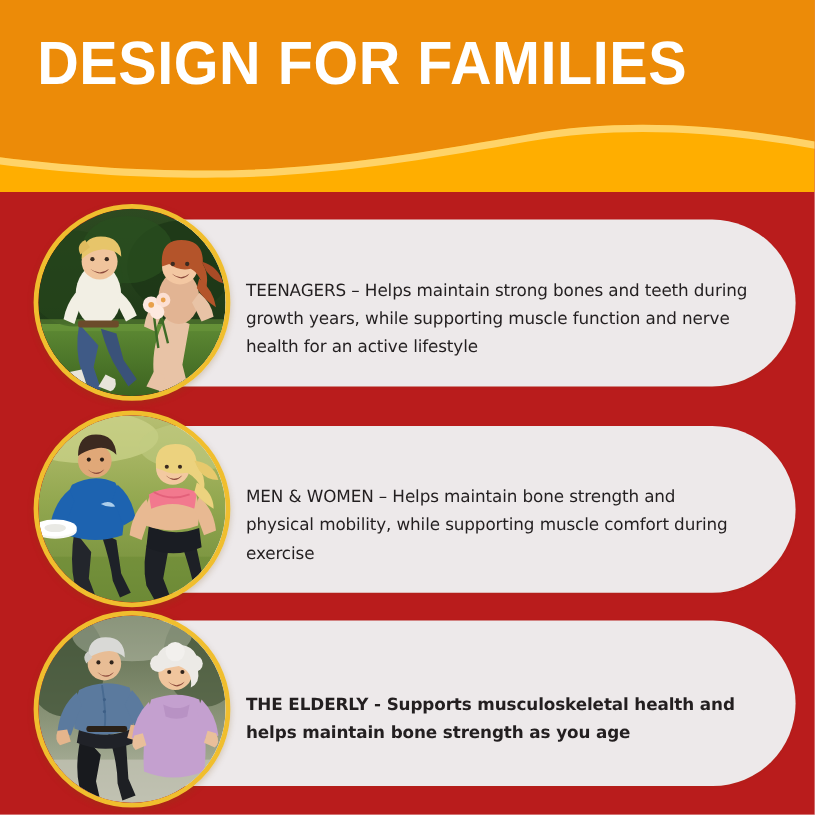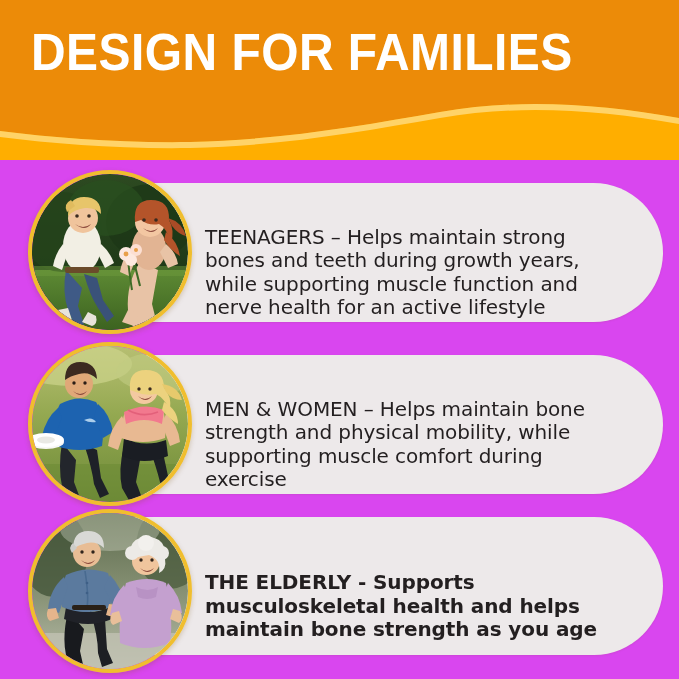--- a/index.html
+++ b/index.html
@@ -9,21 +9,21 @@
   }
   body {
     font-family: "Liberation Sans", sans-serif;
   }
 
   .poster {
     position: relative;
     width: 679px;
     height: 679px;
     overflow: hidden;
-    background: #d946ef;
+    background: #b91c1c;
   }
 
   
   .header-band {
     position: absolute;
     left: 0;
     top: 0;
     width: 679px;
     height: 160px;
     overflow: hidden;
@@ -81,21 +81,21 @@
   }
   .row-3 .card { height: 138px; font-weight: bold; }
 
   .card-text {
     position: absolute;
     left: 157px;
     right: 40px;
     top: 50%;
     transform: translateY(-50%);
     font-family: "DejaVu Sans", "Liberation Sans", sans-serif;
-    font-size: 20px;
+    font-size: 14px;
     line-height: 23.6px;
     color: #231f20;
     letter-spacing: -0.1px;
   }
 
   
   .photo-circle {
     position: absolute;
     left: 28px;
     top: -13px;

